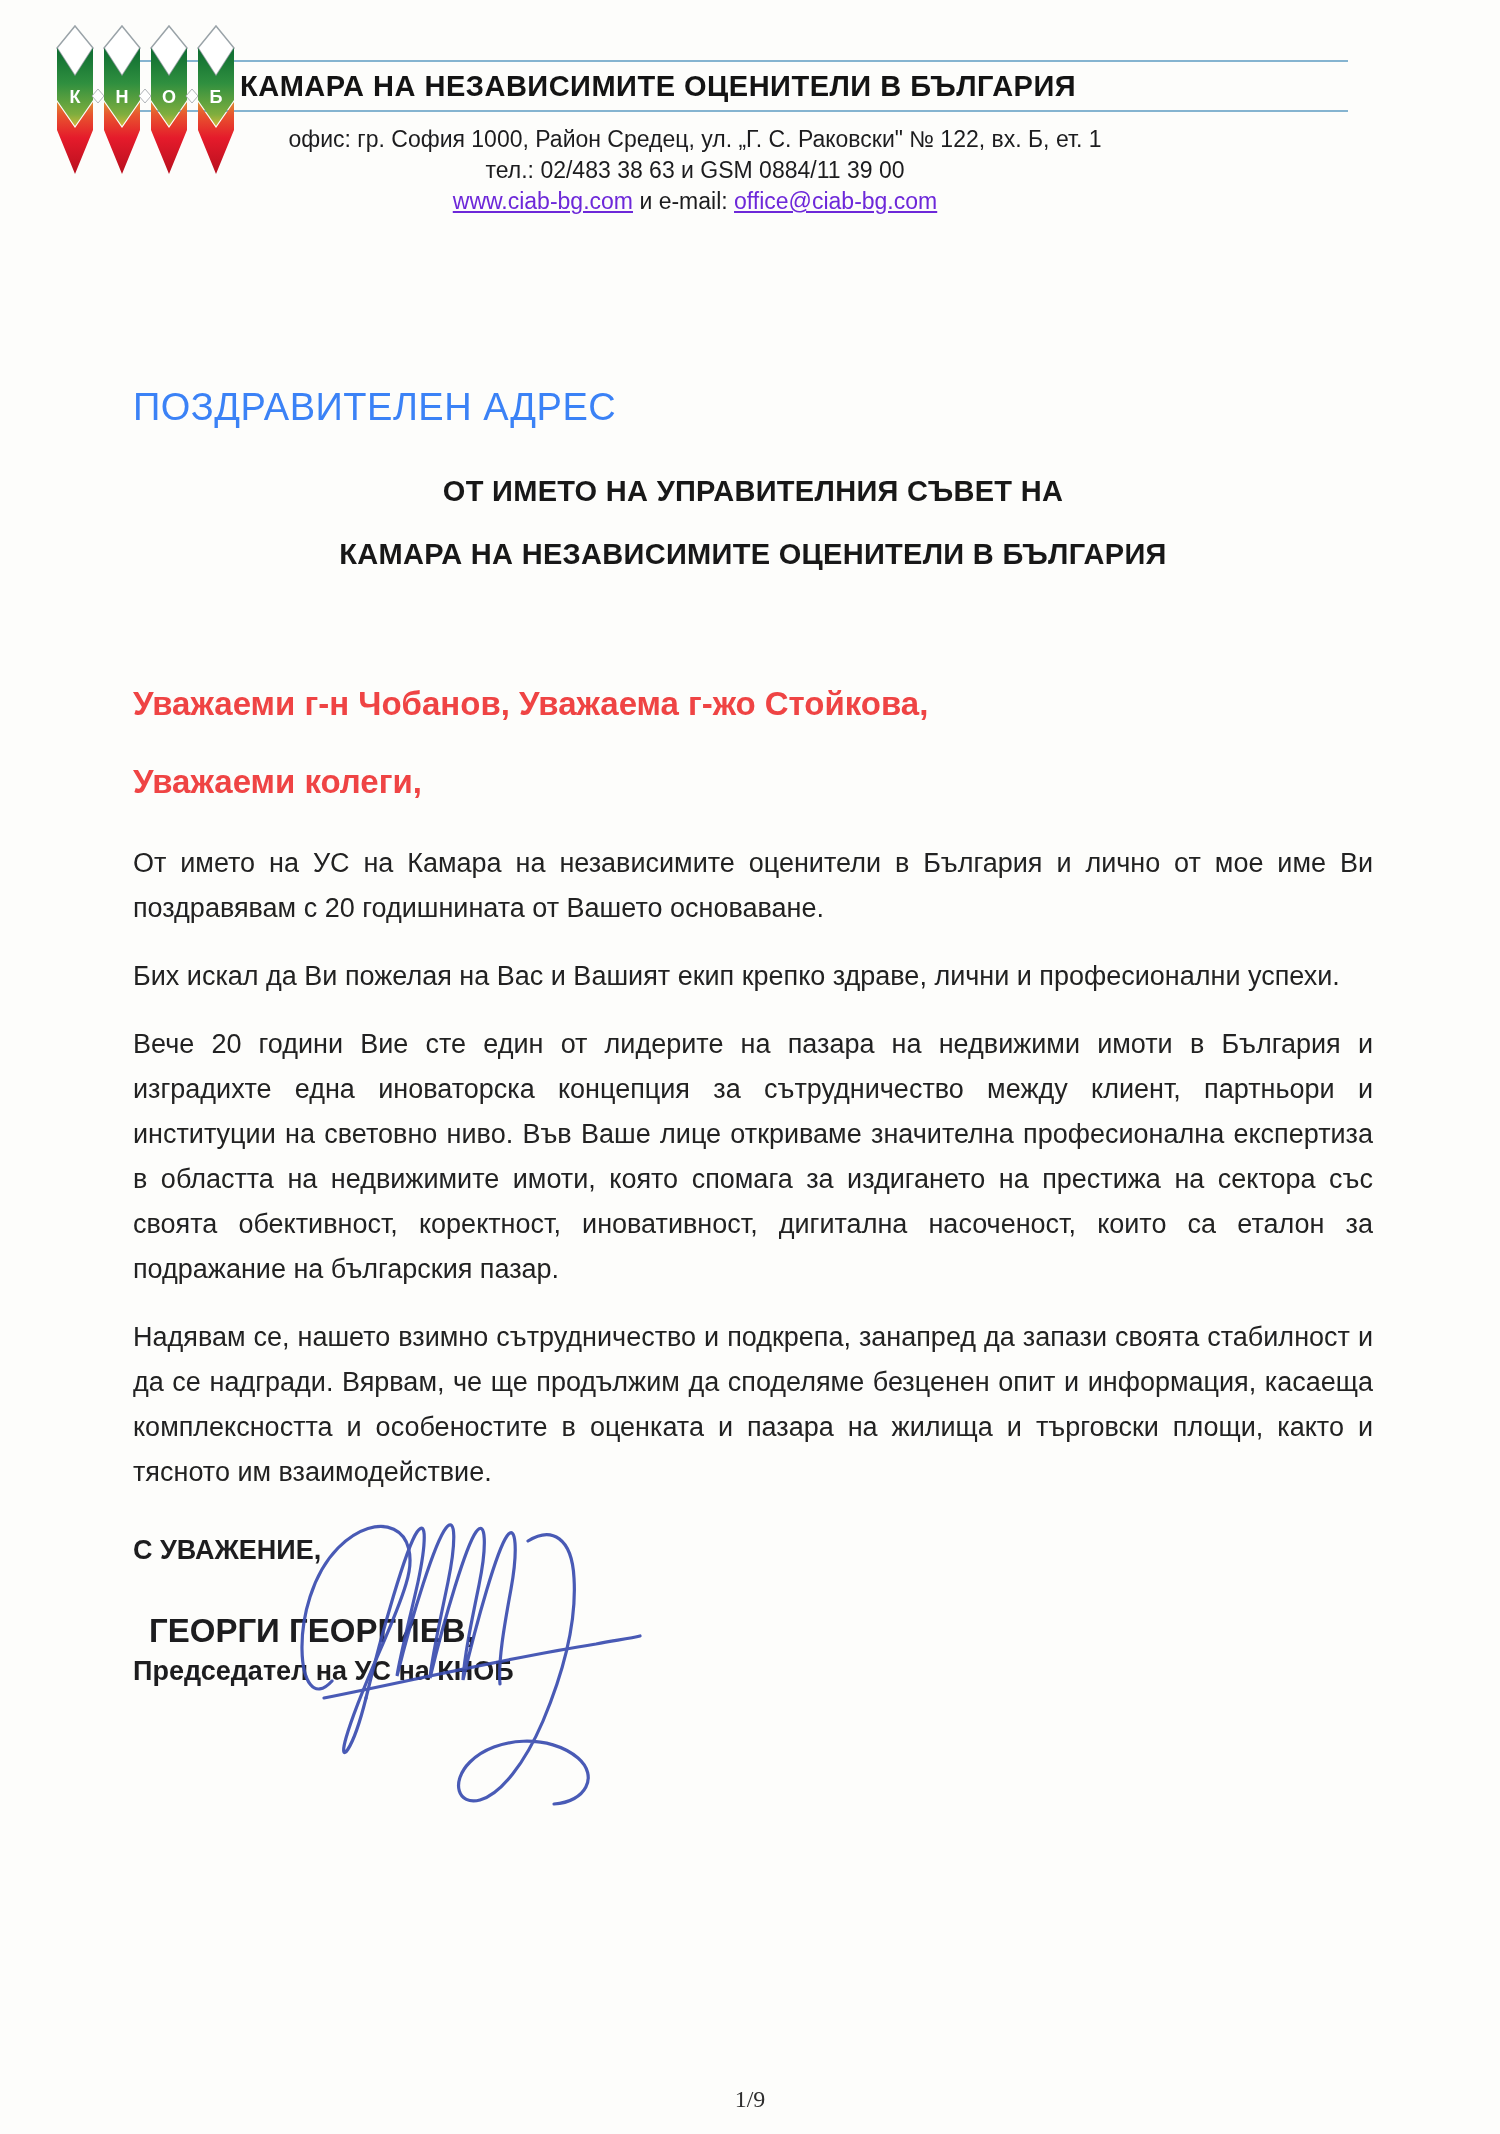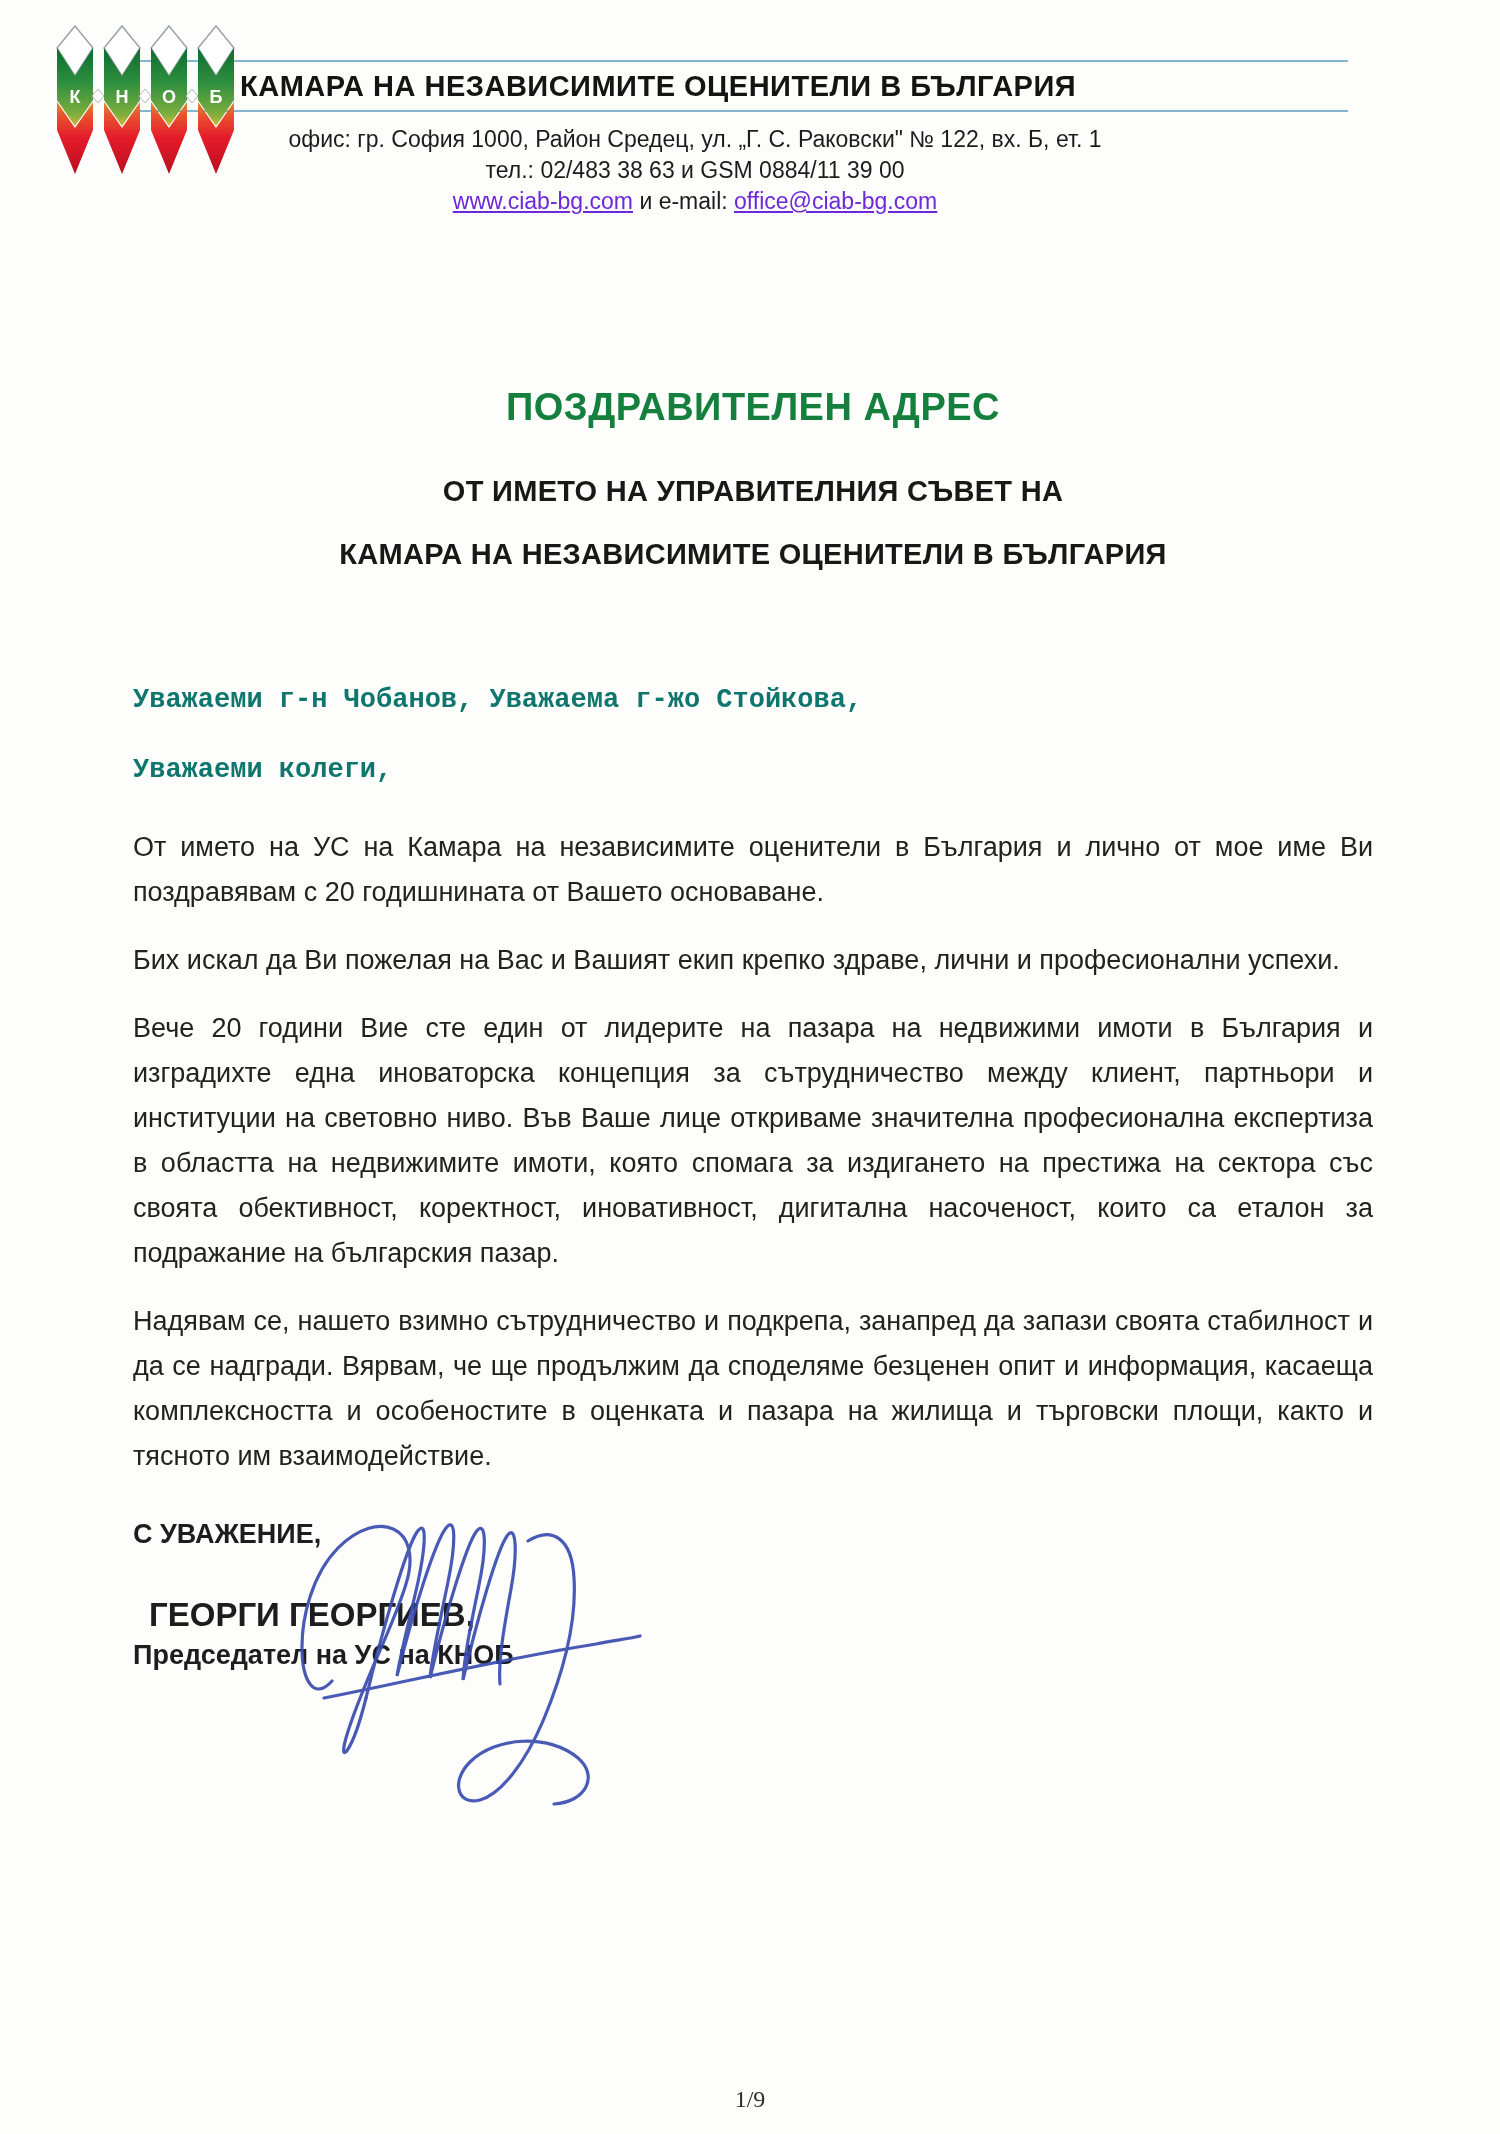--- a/index.html
+++ b/index.html
@@ -33,29 +33,29 @@
     position:absolute; left:140px; top:124px; width:1110px;
     text-align:center; font-size:23px; line-height:31px;
     color:#1c1c1e; z-index:2;
   }
   .address-block .row { white-space:nowrap; }
   .link { color:#6d28d9; text-decoration:underline; cursor:pointer; }
 
   
   .content { position:absolute; left:133px; top:386px; width:1240px; }
   .doc-title {
-    margin:0 0 46px; text-align:center;
-    font-size:38px; font-weight:bold; color:#15803d; letter-spacing:.5px;
+    margin:0 0 46px; 
+    font-size:38px; font-weight:normal; color:#3b82f6; letter-spacing:.5px;
   }
   .doc-sub {
     margin:0 0 30px; text-align:center;
     font-size:29px; font-weight:bold; color:#181818; letter-spacing:.3px;
   }
   .doc-sub.last { margin-bottom:114px; }
-  .sal { margin:0 0 40px; font-size:27px; font-weight:bold; color:#0f766e;font-family:Liberation Mono, monospace; }
+  .sal { margin:0 0 40px; font-size:33px; font-weight:bold; color:#ef4444; }
   .paras p {
     margin:0 0 23px; font-size:27px; line-height:45px;
     text-align:justify; color:#222;
   }
   .regards { margin:40px 0 0; font-size:27px; font-weight:bold; }
   .name    { margin:46px 16px 0; font-size:33px; font-weight:bold; }
   .role    { margin:6px 0 0;  font-size:27px; font-weight:bold; }
 
   .signature { position:absolute; left:266px; top:1486px; z-index:2; }
 

